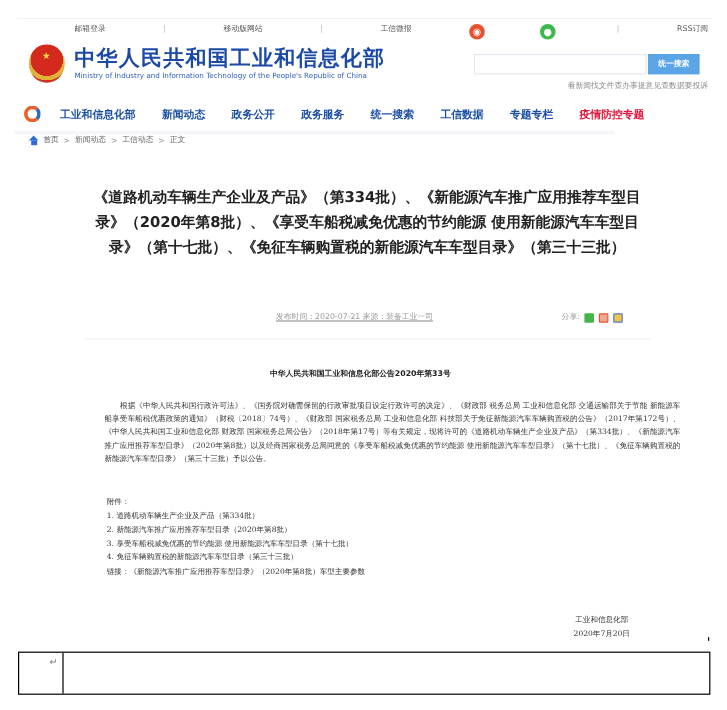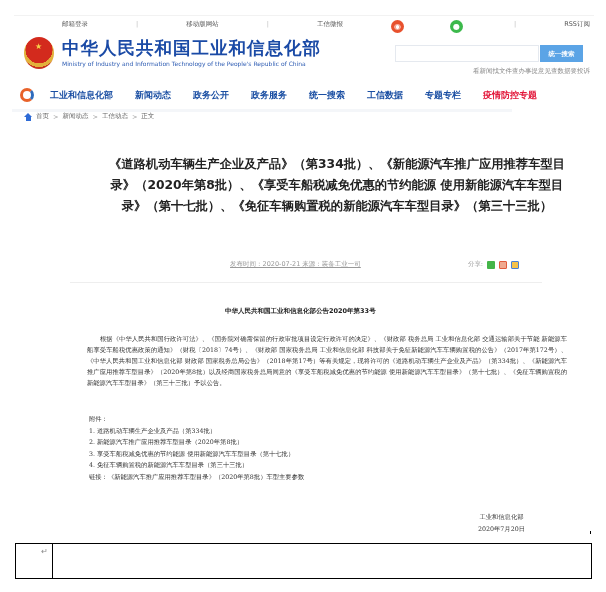--- a/index.html
+++ b/index.html
@@ -34,21 +34,21 @@
   .nav-divider { position: absolute; left: 12px; top: 109px; width: 500px; height: 3px; background: #f4f6f9; }
 
   
   .breadcrumb { position: absolute; left: 24px; top: 112px; font-size: 6.5px; color: #666; display: flex; align-items: center; white-space: nowrap; }
   .breadcrumb .home-icon { width: 8px; height: 8px; margin-right: 4px; position: relative; }
   .home-icon::before { content: ""; position: absolute; left: 0; top: 0; border-left: 4px solid transparent; border-right: 4px solid transparent; border-bottom: 4px solid #2e6bd6; }
   .home-icon::after { content: ""; position: absolute; left: 1.5px; top: 4px; width: 5px; height: 4px; background: #2e6bd6; }
   .breadcrumb .gt { margin: 0 4px; color: #999; }
 
   
-  .article-title { position: absolute; left: 70px; top: 154px; width: 472px; text-align: center; font-size: 12.3px; font-weight: bold; color: #222; line-height: 21px; margin-left: 31px; }
+  .article-title { position: absolute; left: 70px; top: 154px; width: 472px; text-align: center; font-size: 12.3px; font-weight: bold; color: #222; line-height: 21px; }
 
   .meta { position: absolute; left: 230px; top: 260px; font-size: 6.5px; color: #999; white-space: nowrap; text-decoration: underline; }
   .share { position: absolute; left: 468px; top: 260px; font-size: 6.5px; color: #999; display: flex; align-items: center; white-space: nowrap; font-family: Liberation Serif, serif; }
   .share .ico { display: inline-block; width: 8px; height: 8px; margin-left: 4px; border-radius: 1px; }
   .ico.wx { background: #44b549; }
   .ico.wb { background: #f0a98f; border: 1px solid #e15c3c; }
   .ico.qq { background: #f5c24b; border: 1px solid #4a7fd4; }
   .meta-divider { position: absolute; left: 70px; top: 282px; width: 472px; height: 1px; background: #eeeeee; }
 
   .announce { position: absolute; left: 225px; top: 307px; font-size: 6.5px; font-weight: bold; color: #222; white-space: nowrap; }

